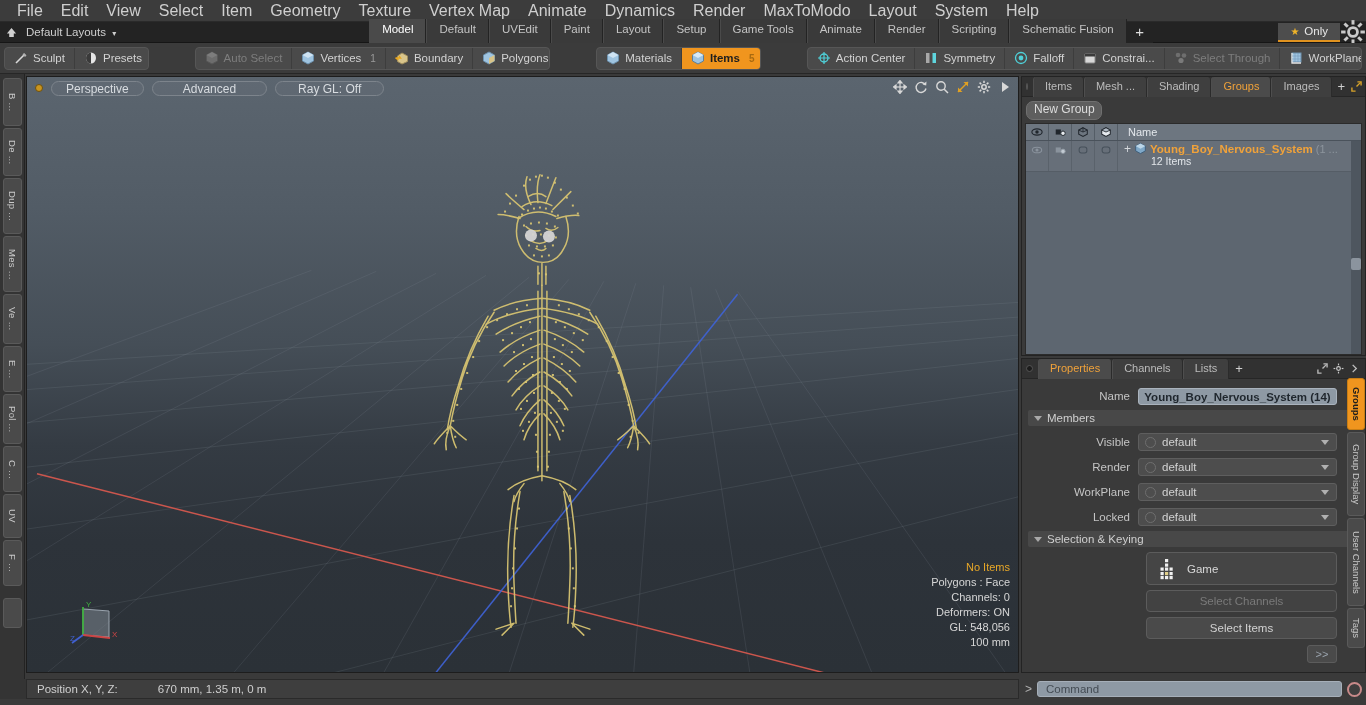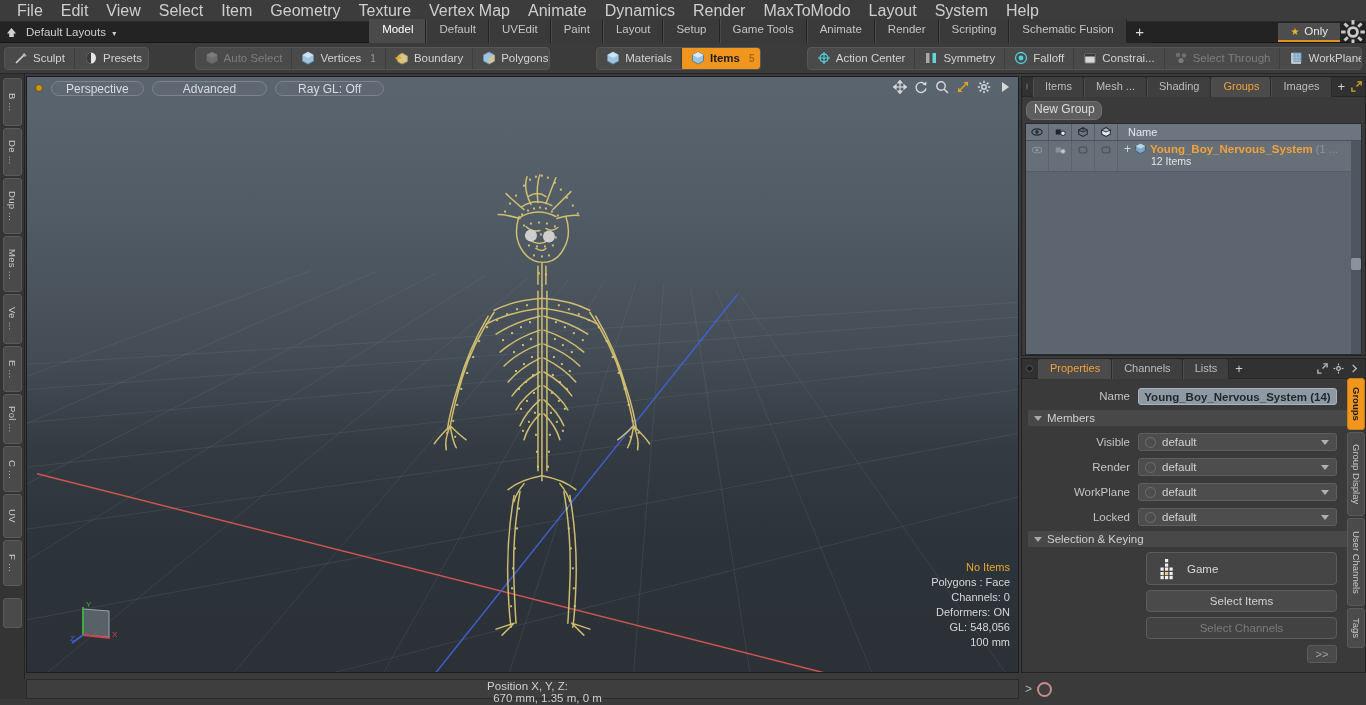--- a/index.html
+++ b/index.html
@@ -204,21 +204,21 @@
     color:#c9c9c9; font-size:9.5px; writing-mode:vertical-rl;
     display:flex; align-items:center; justify-content:center; padding:6px 0;
     white-space:nowrap; overflow:hidden;
   }
   .rtab.active{ background:#f0951e; color:#1e1e1e; font-weight:bold; border-color:#c97e15;}
 
   
   .statusbar{
     position:absolute; left:26px; bottom:6px; width:993px; height:20px;
     background:#3e3e3e; border:1px solid #2a2a2a; display:flex; align-items:center;
-    padding-left:10px; color:#cfcfcf; font-size:11.5px;flex-direction:column;
+    padding-left:10px; color:#cfcfcf; font-size:11.5px;
   }
   .cmdbar{
     position:absolute; left:1021px; bottom:6px; width:345px; height:20px;
     display:flex; align-items:center; gap:5px; padding:0 4px;
   }
   .cmd-gt{ color:#b0b0b0; font-size:12px; }
   .cmd-input{
     flex:1; height:16px; line-height:15px; background:#8e99a4; border:1px solid #a6afb9;
     border-radius:3px; color:#444c54; font-size:11.5px; padding-left:8px;
   }
@@ -900,22 +900,22 @@
               <rect x="3.5" y="14" width="3.2" height="3.2"></rect>
                 <rect x="12.5" y="14" width="3.2" height="3.2"></rect>
               <rect x="3.5" y="18" width="3.2" height="3.2"></rect>
                 <rect x="8" y="18" width="3.2" height="3.2"></rect>
                 <rect x="12.5" y="18" width="3.2" height="3.2"></rect>
             </g>
             <rect x="8" y="14" width="3.2" height="3.2" fill="#e2d08a"></rect>
           </svg>
           <span class="val">Game</span>
         </div>
+        <div class="selbtn dim">Select Channels</div>
         <div class="selbtn">Select Items</div>
-        <div class="selbtn dim">Select Channels</div>
       </div>
 
       <div class="chevbtn">&gt;&gt;</div>
     </div>
   </div>
 
   <div class="righttabs">
     <div class="rtab active" style="height:52px">Groups</div>
     <div class="rtab" style="height:84px">Group Display</div>
     <div class="rtab" style="height:88px">User Channels</div>
@@ -923,16 +923,17 @@
   </div>
 
   <div class="leftcorner"></div>
   <div class="statusbar">
     <span>Position X, Y, Z:</span>
     <span style="margin-left:9px;padding-left:31px;">670 mm, 1.35 m, 0 m</span>
   </div>
 
   <div class="cmdbar">
     <span class="cmd-gt">&gt;</span>
+    <div class="cmd-input">Command</div>
     <div class="cmd-rec"></div>
   </div>
 
 </div>
 
 </body></html>

